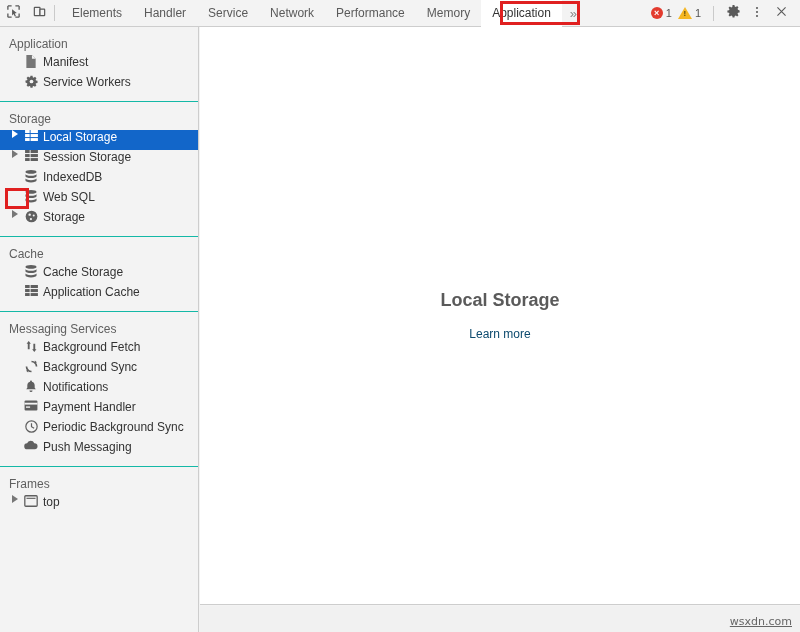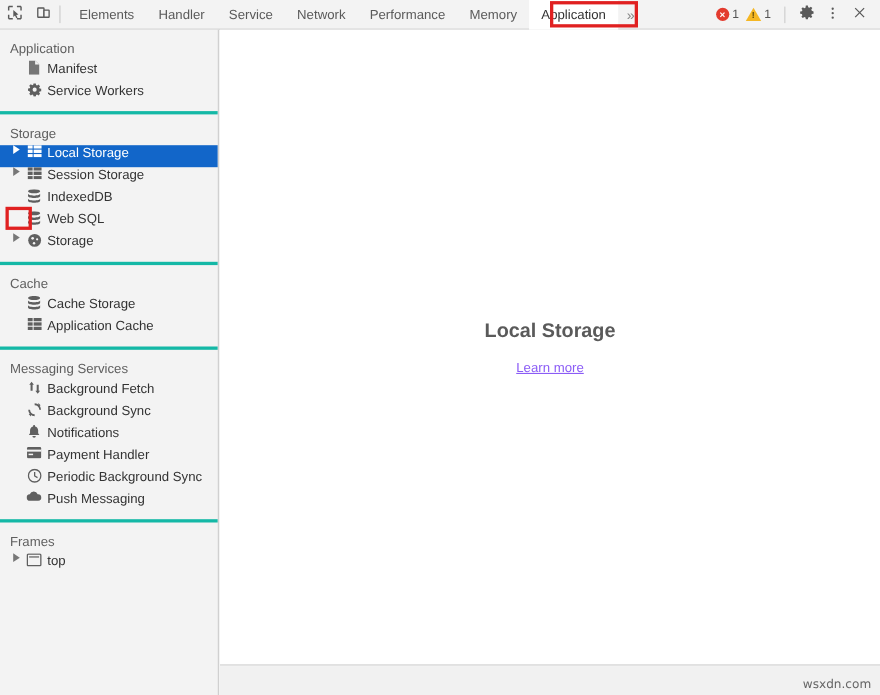--- a/index.html
+++ b/index.html
@@ -132,21 +132,21 @@
     height: 605px;
     background: #f3f3f3;
     border-right: 1px solid #cdcdcd;
     box-sizing: border-box;
     overflow: hidden;
   }
   .section {
     padding-bottom: 6px;
   }
   .section + .section {
-    border-top: 3px solid #14b8a6;
+    border-top: 1px solid #14b8a6;
   }
   .section-title {
     font-size: 12px;
     color: #5f5f5f;
     padding: 10px 0 4px 9px;
   }
   .tree-item {
     display: flex;
     align-items: flex-start;
     height: 20px;
@@ -213,36 +213,36 @@
     justify-content: center;
   }
   .empty-title {
     font-size: 18px;
     font-weight: bold;
     color: #5a5a5a;
     margin-bottom: 16px;
   }
   .empty-link {
     font-size: 12px;
-    color: #8b5cf6;
-    text-decoration: underline;
+    color: #0c4a6e;
     cursor: pointer;
   }
   .footer-area {
     position: absolute;
     left: 200px; top: 606px;
     width: 600px; height: 26px;
     background: #f1f1f1;
   }
   .watermark {
     position: absolute;
     right: 8px; bottom: 4px;
     font-size: 11px;
     color: #666;
     font-family: "DejaVu Sans", sans-serif;
+    text-decoration: underline;
   }
 </style>
 </head>
 <body>
 
 <div class="toolbar">
 
   <div class="tb-icon-btn">
     <span>
       <svg width="15" height="15" viewBox="0 0 16 16">

